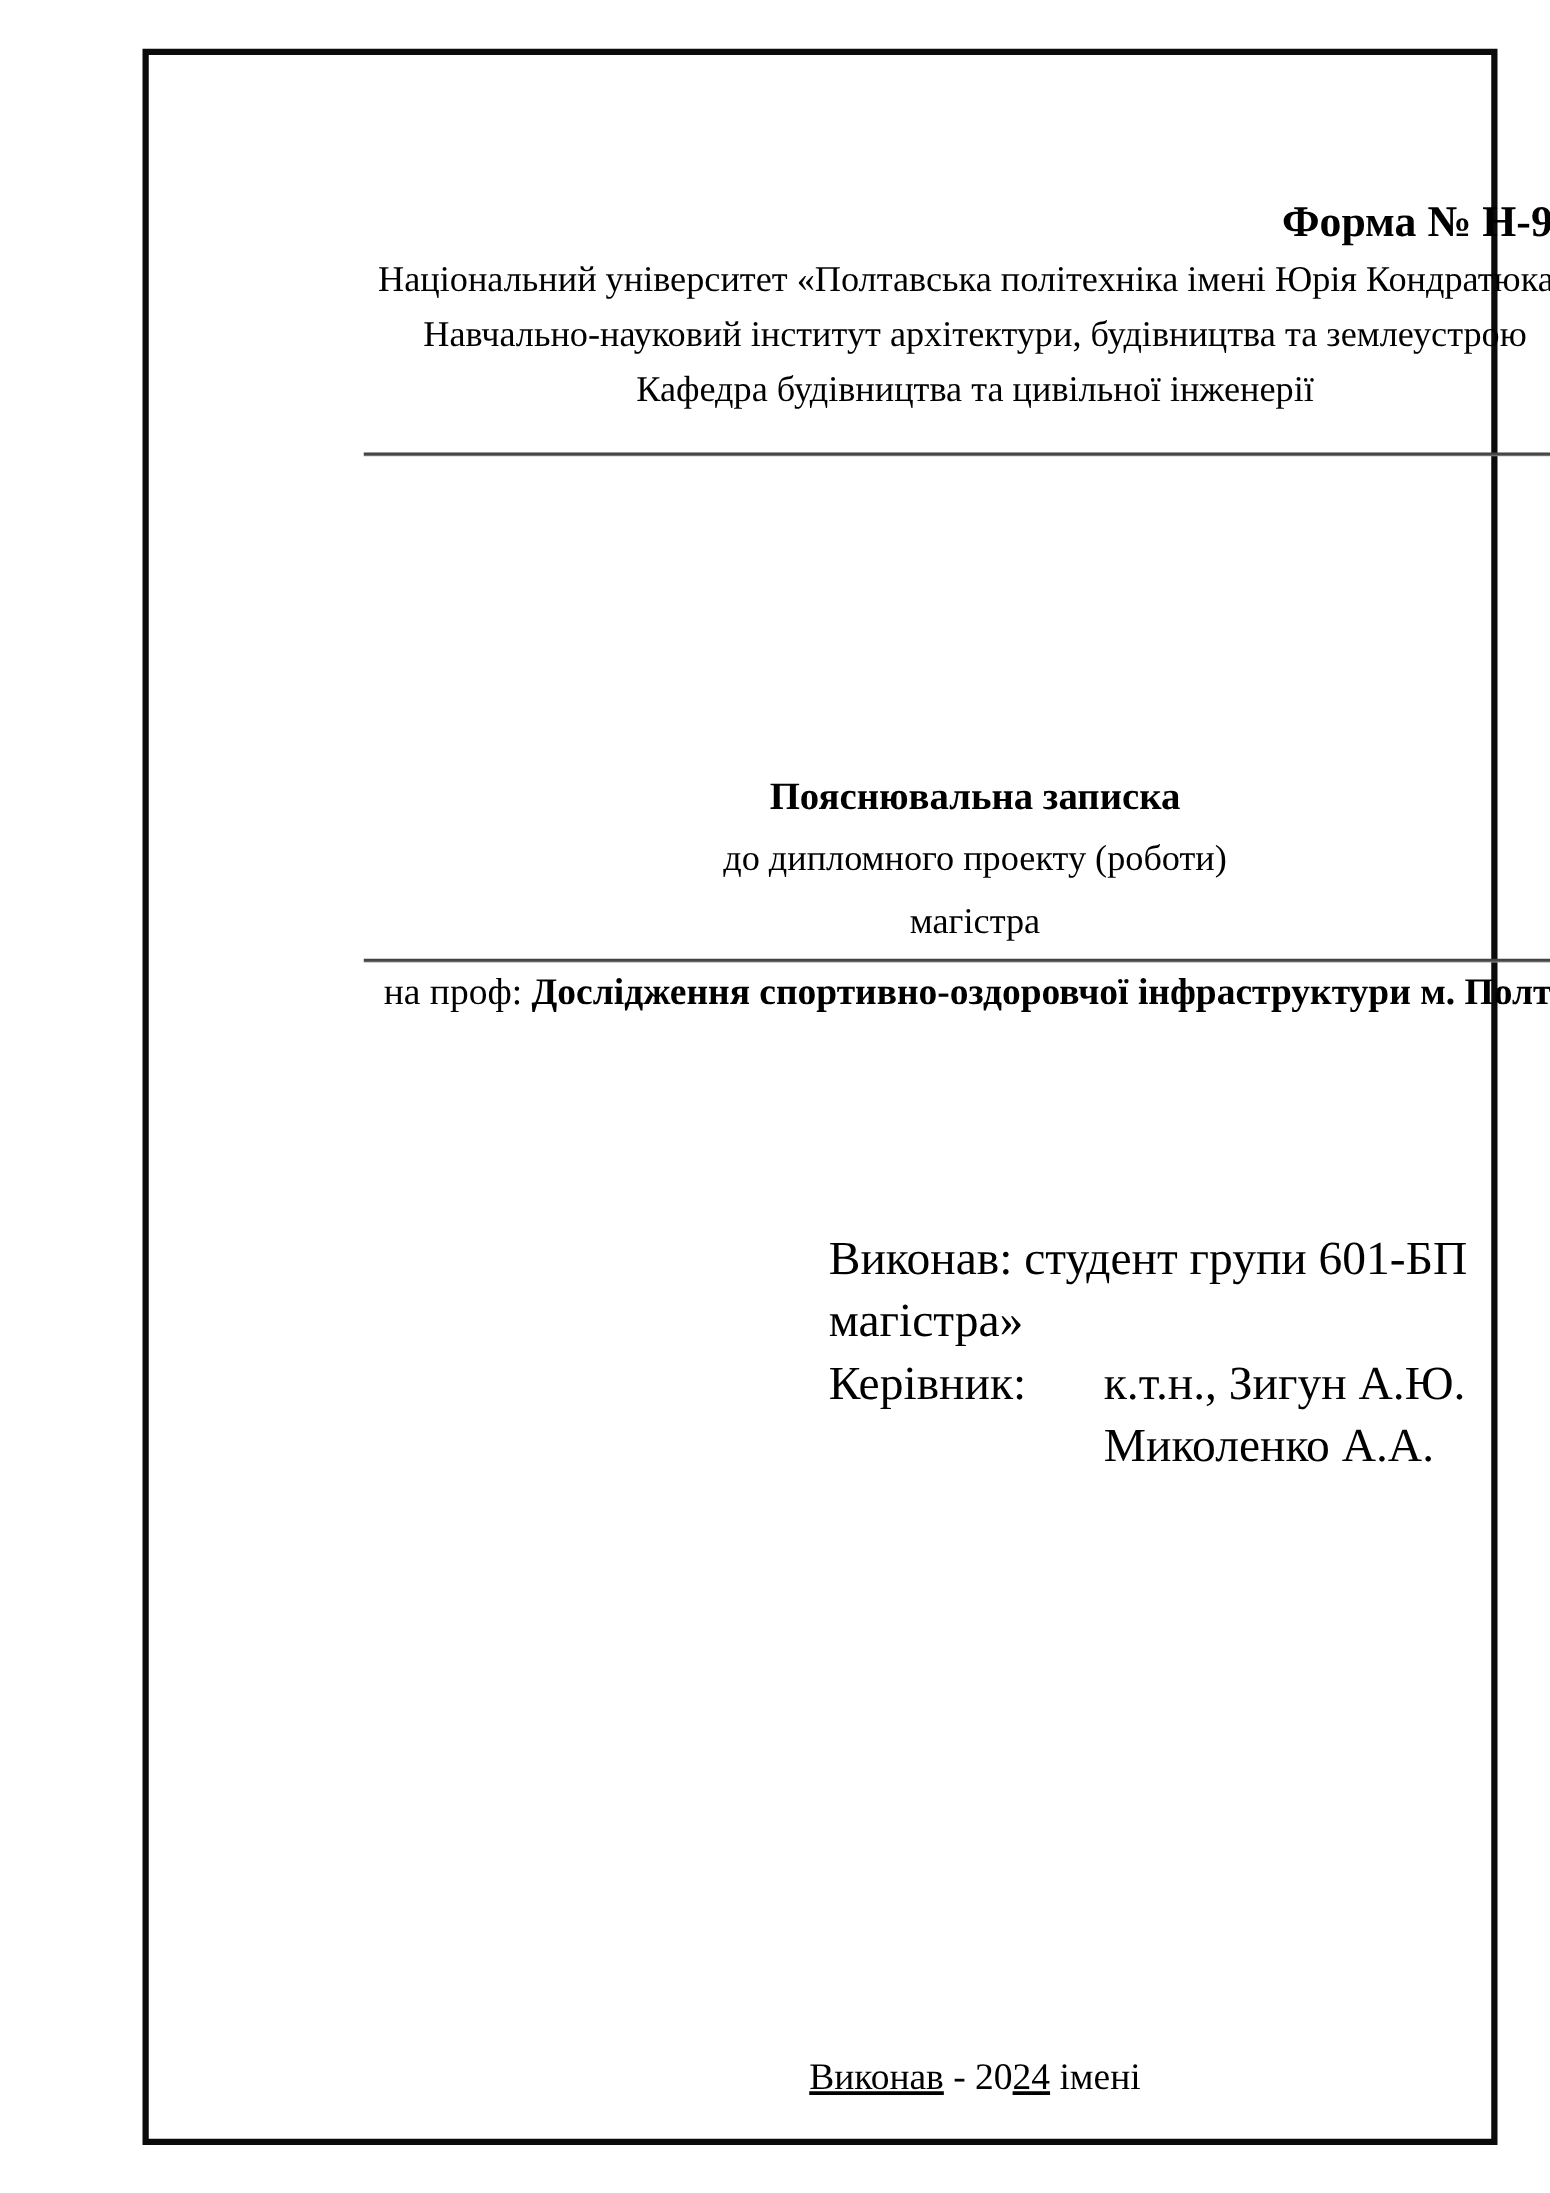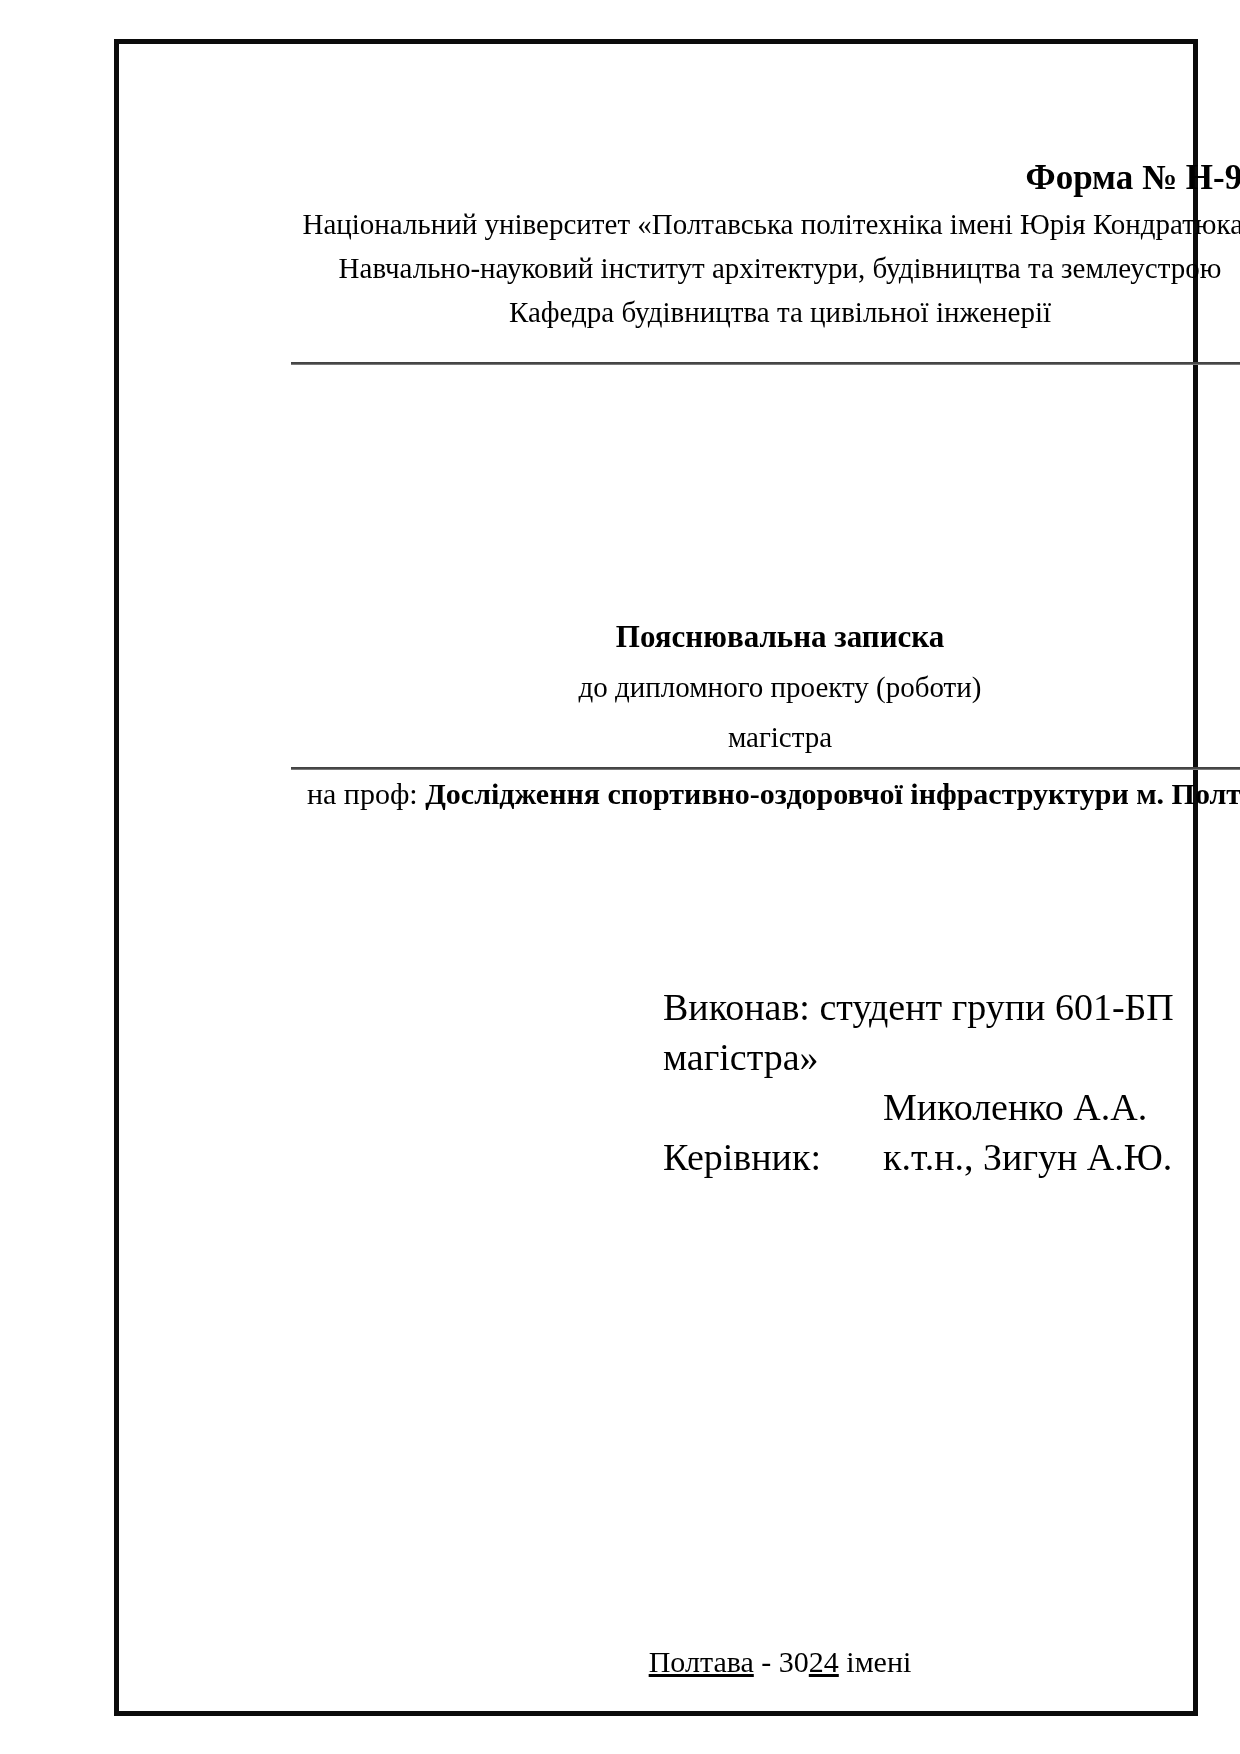--- a/index.html
+++ b/index.html
@@ -131,25 +131,25 @@
 
     <div class="abs rule rule-theme"></div>
 
     <div class="abs theme-line">
       <span>на проф: </span><span class="theme-title">Дослідження спортивно-оздоровчої інфраструктури м. Полтава</span>
     </div>
 
     <div class="abs credentials">
       <div class="row">Виконав: студент групи 601-БП</div>
       <div class="row">магістра»</div>
-      <div class="row indent">Миколенко А.А.</div>
       <div class="row">
         <span>Керівник:</span>
         <span class="value">к.т.н., Зигун А.Ю.</span>
       </div>
+      <div class="row indent">Миколенко А.А.</div>
     </div>
 
     <div class="abs footer-line">
-      <span class="u">Полтава</span><span> - 30</span><span class="u">24</span><span> імені</span>
+      <span class="u">Виконав</span><span> - 20</span><span class="u">24</span><span> імені</span>
     </div>
 
   </div>
 </div>
 
 </body></html>

